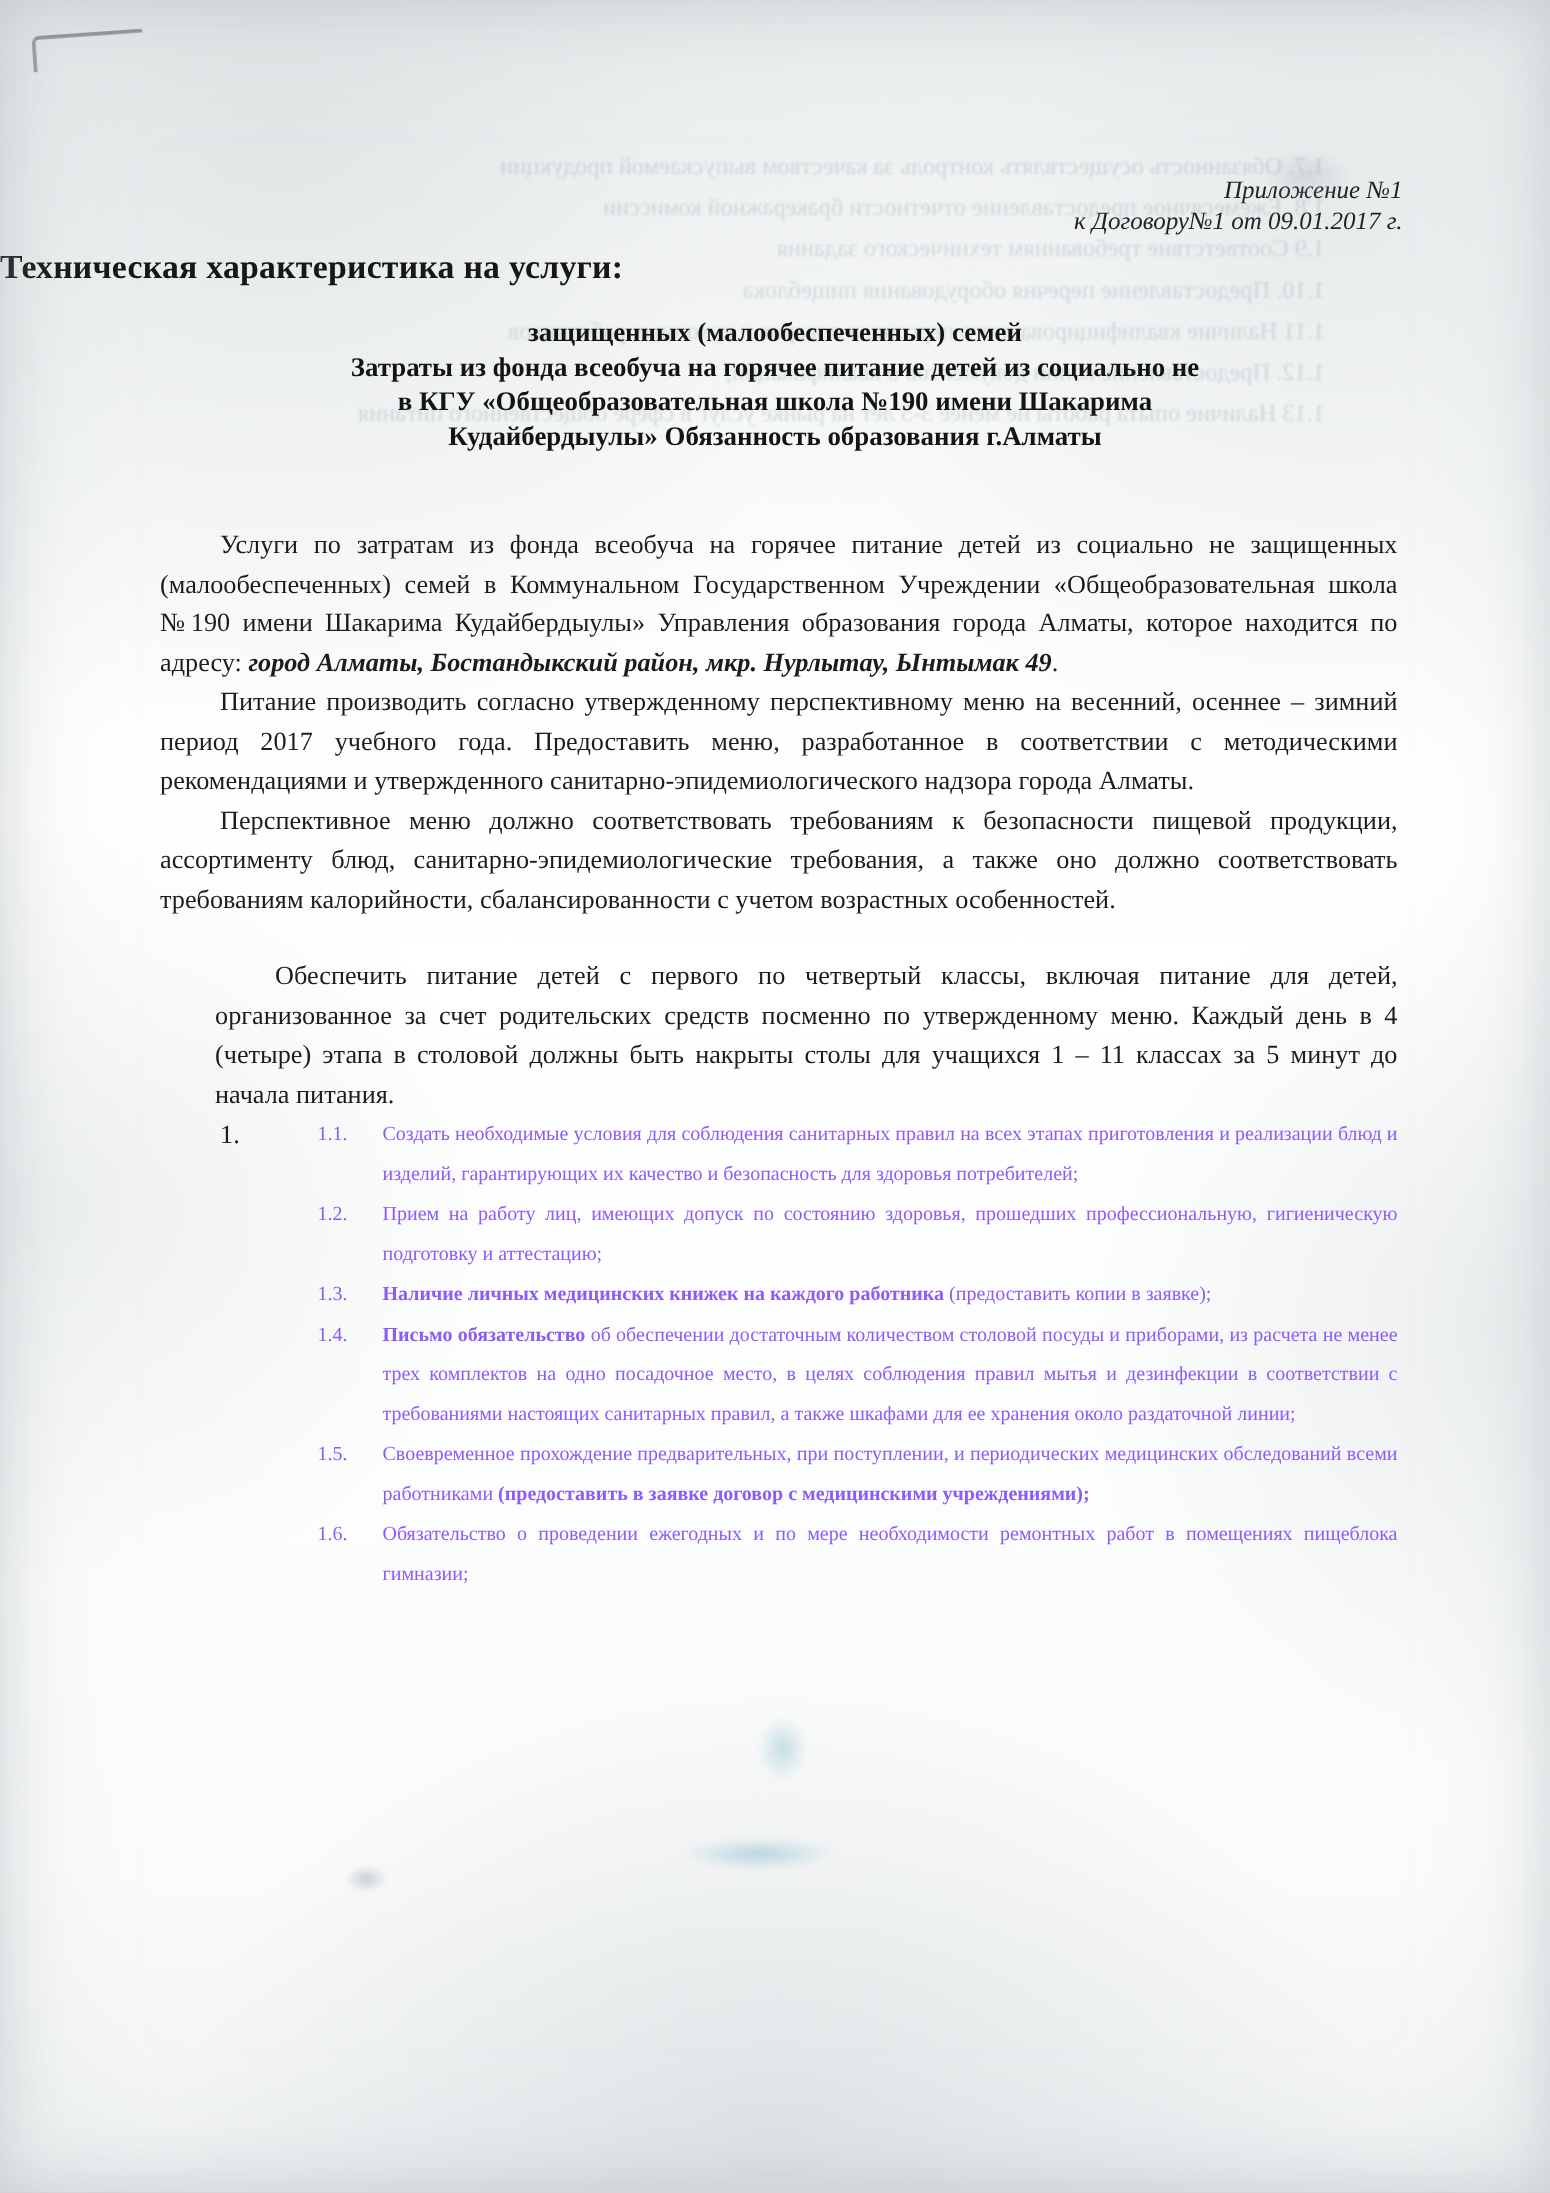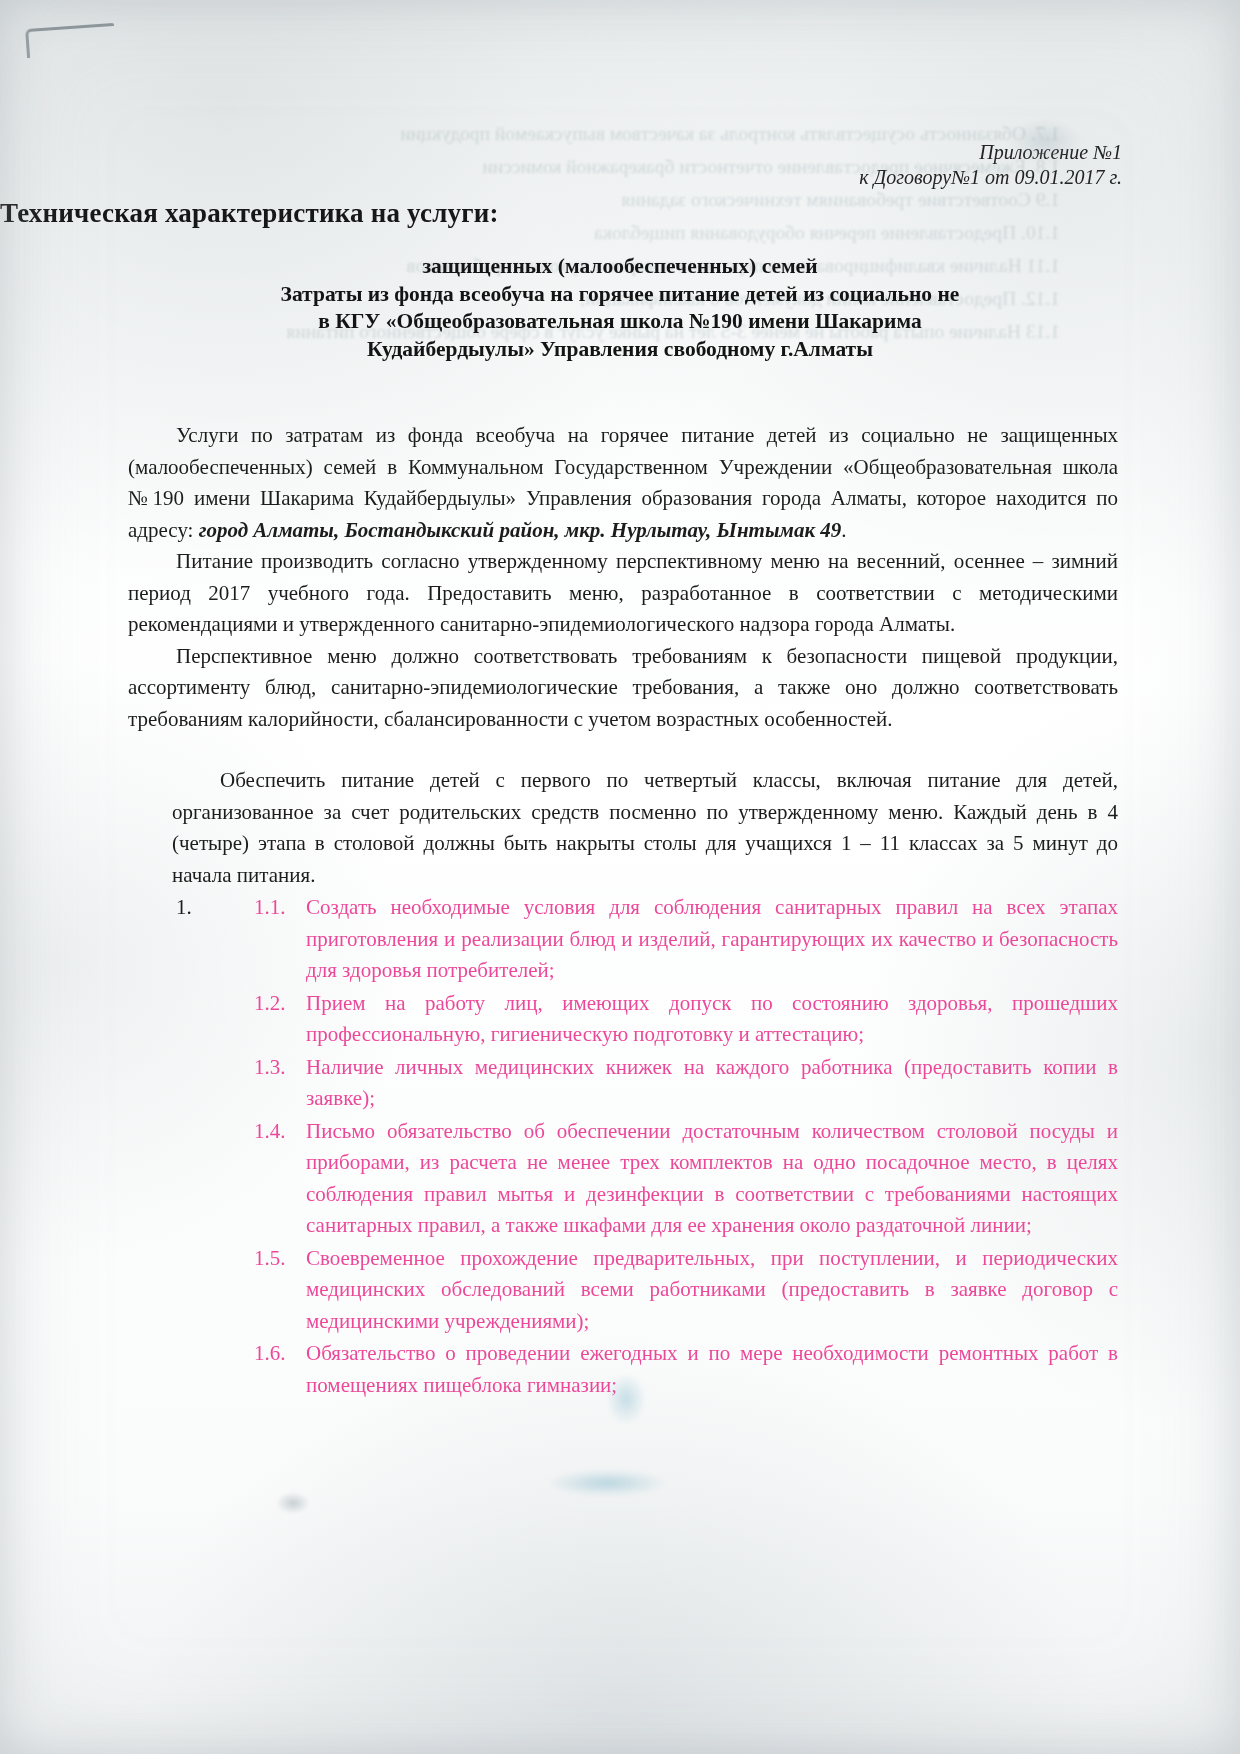--- a/index.html
+++ b/index.html
@@ -131,35 +131,35 @@
   }
   ol.lvl2 {
     margin: 0;
     padding: 0 0 0 40px;
     list-style: none;
     counter-reset: l2;
   }
   ol.lvl2 > li {
     position: relative;
     text-align: justify;
-    font-size: 21px;
+    font-size: 16px;
     line-height: 31.5px;
     padding-left: 52px;
     margin-top: 1px;
-    color: #ec4899;
+    color: #8b5cf6;
   }
   ol.lvl2 > li::before {
     counter-increment: l2;
     content: "1." counter(l2) ".";
     position: absolute;
     left: 0;
     top: 0;
     white-space: nowrap;
   }
-  b.hi { font-weight: normal; margin-top: 37px; }
+  b.hi { font-weight: bold; margin-top: 37px; }
 
   
   .clip-mark {
     position: absolute;
     left: 26px;
     top: 26px;
     width: 86px;
     height: 26px;
     border-top: 3px solid #6f7b80;
     border-left: 3px solid #7a868b;
@@ -220,21 +220,21 @@
       <div>Приложение №1</div>
       <div>к Договору№1 от 09.01.2017 г.</div>
     </div>
 
     <div class="doc-title">Техническая характеристика на услуги:</div>
 
     <div class="subtitle">
       <div>защищенных (малообеспеченных) семей</div>
       <div>Затраты из фонда всеобуча на горячее питание детей из социально не</div>
       <div>в КГУ «Общеобразовательная школа  №190 имени Шакарима</div>
-      <div>Кудайбердыулы» Управления свободному г.Алматы</div>
+      <div>Кудайбердыулы» Обязанность образования г.Алматы</div>
     </div>
 
     <div class="body-block">
 
       <p class="para"><span>Услуги по затратам из фонда всеобуча на горячее питание детей из социально не защищенных (малообеспеченных) семей в Коммунальном Государственном Учреждении «Общеобразовательная школа №190 имени Шакарима Кудайбердыулы» Управления образования города Алматы, которое находится по адресу: </span><span class="addr">город Алматы, Бостандыкский район, мкр. Нурлытау, Ынтымак 49</span><span>.</span></p>
 
       <p class="para">Питание производить согласно утвержденному перспективному меню на весенний, осеннее – зимний период 2017 учебного года. Предоставить меню, разработанное в соответствии с методическими рекомендациями и утвержденного санитарно-эпидемиологического надзора города Алматы.</p>
 
       <p class="para">Перспективное меню должно соответствовать требованиям к безопасности пищевой продукции, ассортименту блюд, санитарно-эпидемиологические требования, а также оно должно соответствовать требованиям калорийности, сбалансированности с учетом возрастных особенностей.</p>
 

